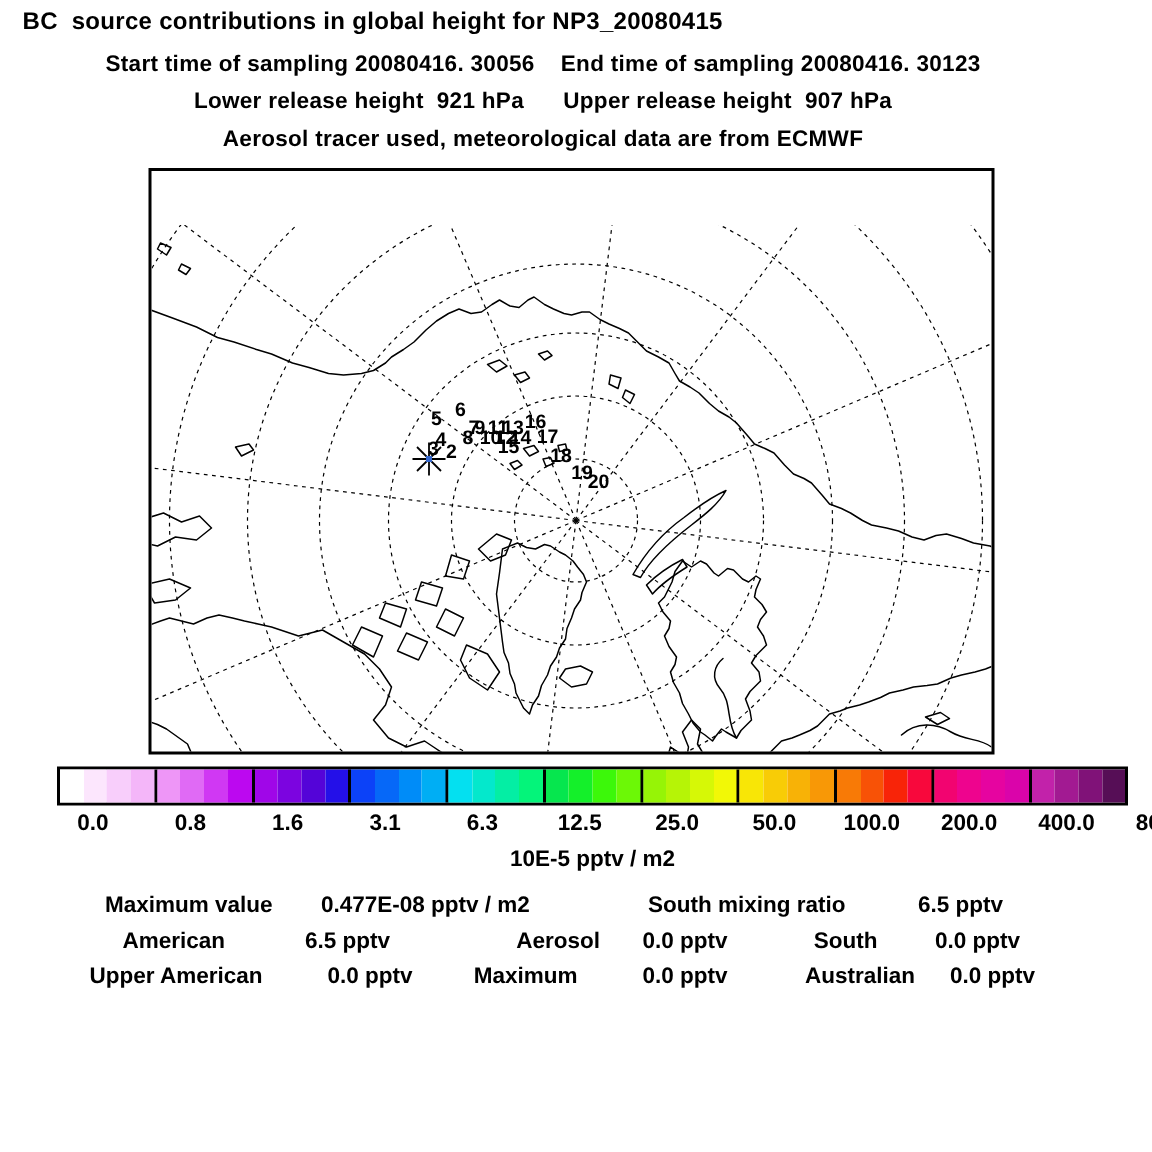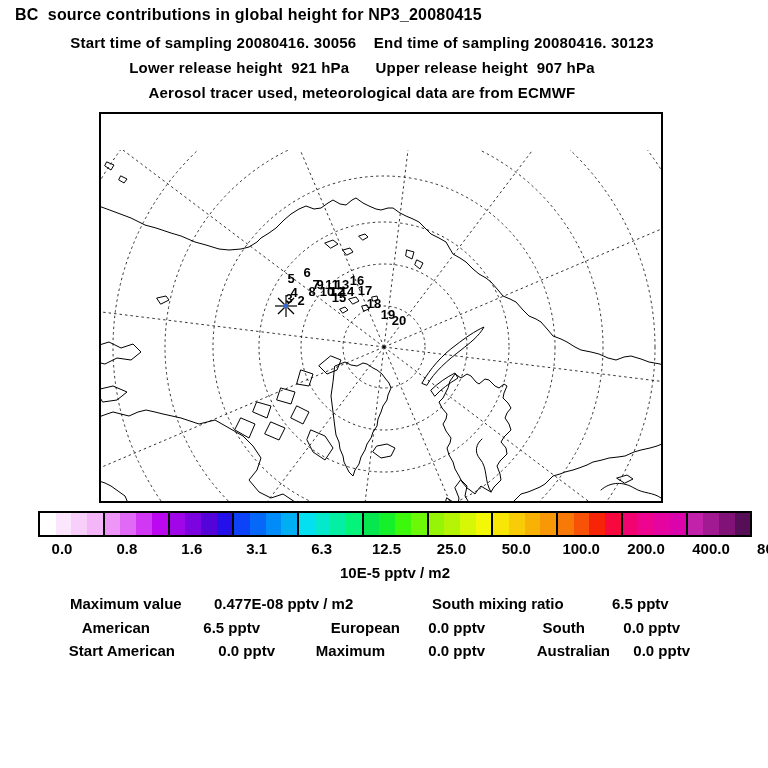--- a/index.html
+++ b/index.html
@@ -159,23 +159,23 @@
 <div class="abs" id="cb-ticks"><span class="cbtick" style="left: 38px;">0.0</span><span class="cbtick" style="left: 102.9px;">0.8</span><span class="cbtick" style="left: 167.8px;">1.6</span><span class="cbtick" style="left: 232.7px;">3.1</span><span class="cbtick" style="left: 297.6px;">6.3</span><span class="cbtick" style="left: 362.5px;">12.5</span><span class="cbtick" style="left: 427.4px;">25.0</span><span class="cbtick" style="left: 492.3px;">50.0</span><span class="cbtick" style="left: 557.2px;">100.0</span><span class="cbtick" style="left: 622.1px;">200.0</span><span class="cbtick" style="left: 687px;">400.0</span><span class="cbtick" style="left: 751.9px;">800.0</span></div>
 <div class="abs" id="cb-unit">10E-5 pptv / m2</div>
 
 <span class="stat" style="left:70px;top:595px;">Maximum value</span>
 <span class="stat" style="left:214px;top:595px;">0.477E-08 pptv / m2</span>
 <span class="stat" style="left:432px;top:595px;">South mixing ratio</span>
 <span class="stat" style="left:612px;top:595px;">6.5 pptv</span>
 
 <span class="stat statr" style="left:40px;top:619px;width:110px;">American</span>
 <span class="stat statr" style="left:160px;top:619px;width:100px;">6.5 pptv</span>
-<span class="stat statr" style="left:290px;top:619px;width:110px;">European</span>
+<span class="stat statr" style="left:290px;top:619px;width:110px;">Aerosol</span>
 <span class="stat statr" style="left:395px;top:619px;width:90px;">0.0 pptv</span>
 <span class="stat statr" style="left:505px;top:619px;width:80px;">South</span>
 <span class="stat statr" style="left:595px;top:619px;width:85px;">0.0 pptv</span>
 
-<span class="stat statr" style="left:40px;top:642px;width:135px;">Start American</span>
+<span class="stat statr" style="left:40px;top:642px;width:135px;">Upper American</span>
 <span class="stat statr" style="left:185px;top:642px;width:90px;">0.0 pptv</span>
 <span class="stat statr" style="left:290px;top:642px;width:95px;">Maximum</span>
 <span class="stat statr" style="left:395px;top:642px;width:90px;">0.0 pptv</span>
 <span class="stat statr" style="left:505px;top:642px;width:105px;">Australian</span>
 <span class="stat statr" style="left:600px;top:642px;width:90px;">0.0 pptv</span>
 
 </body></html>

